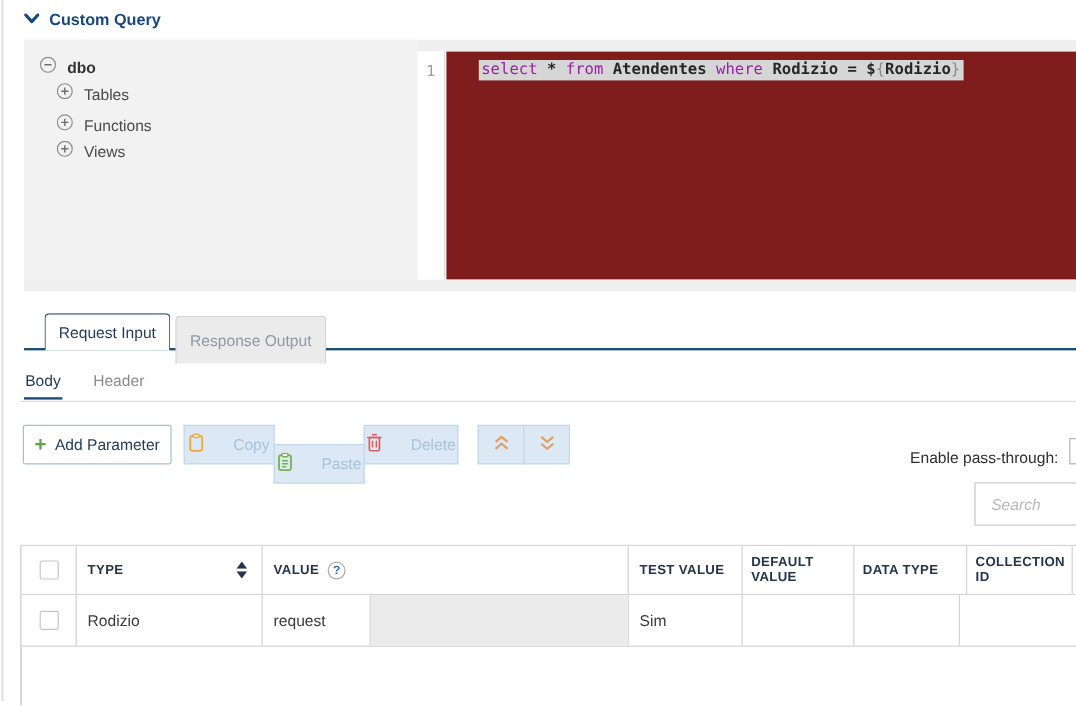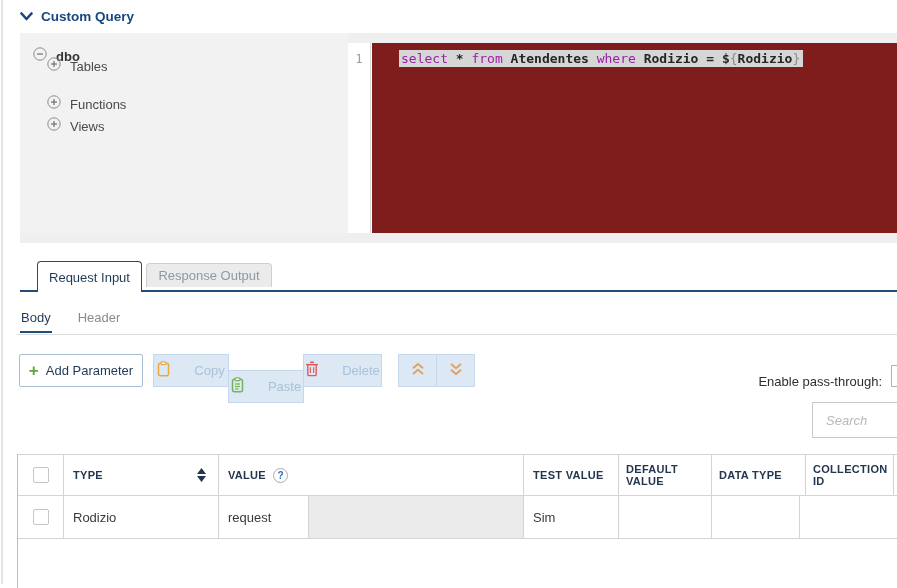--- a/index.html
+++ b/index.html
@@ -34,21 +34,21 @@
   .code-sel { background: #d6d6d6; padding: 1px 3px 1px 2px; }
   .tk-kw { color: #9b20a5; }
   .tk-id { color: #262626; font-weight: bold; }
   .tk-br { color: #8c8c8c; }
 
   
   .tab-line { left: 20px; top: 290px; width: 877px; height: 2px; background: #1f4e79; }
   .tab { display: flex; align-items: center; justify-content: center; font-size: 13px; cursor: pointer; }
   .tab-active { left: 37px; top: 261px; width: 105px; height: 31px; background: #fff; z-index: 2;
     border: 1.5px solid #1f4e79; border-bottom: none; border-radius: 4px 4px 0 0; color: #1f3a57; }
-  .tab-inactive { left: 146px; top: 263px; width: 126px; height: 24px; background: #ebebeb;
+  .tab-inactive { left: 146px; top: 263px; width: 126px; height: 40px; background: #ebebeb;
     border: 1px solid #cfcfcf; border-bottom: none; border-radius: 4px 4px 0 0; color: #8d99a4; }
 
   
   .subtabs { left: 20px; top: 307px; display: flex; gap: 25px; }
   .subtab { font-size: 13px; padding: 3px 1px 6px 1px; cursor: pointer; border-bottom: 2.5px solid transparent; }
   .subtab.on { color: #1f3a57; border-bottom-color: #1f4e79; }
   .subtab.off { color: #8c8c8c; }
   .subtab-divider { left: 17px; top: 334px; width: 880px; height: 1px; background: #dcdcdc; }
 
   
@@ -119,21 +119,21 @@
   <div class="tree-pane">
     <div class="tree-row" style="left:13px;top:14px;">
       <span>
         <svg width="14" height="14" viewBox="0 0 14 14">
             <circle cx="7" cy="7" r="6.2" fill="none" stroke="#8d8d8d" stroke-width="1"></circle>
             <line x1="4" y1="7" x2="10" y2="7" stroke="#6e6e6e" stroke-width="1.2"></line>
           </svg>
       </span>
       <span class="tree-root-label">dbo</span>
     </div>
-    <div class="tree-row" style="left:27px;top:24px;">
+    <div class="tree-row" style="left:27px;top:36px;">
       <span>
         <svg width="14" height="14" viewBox="0 0 14 14">
             <circle cx="7" cy="7" r="6.2" fill="none" stroke="#8d8d8d" stroke-width="1"></circle>
             <line x1="4" y1="7" x2="10" y2="7" stroke="#6e6e6e" stroke-width="1.2"></line>
             <line x1="7" y1="4" x2="7" y2="10" stroke="#6e6e6e" stroke-width="1.2"></line>
           </svg>
       </span>
       <span class="tree-item-label">Tables</span>
     </div>
     <div class="tree-row" style="left:27px;top:62px;">

